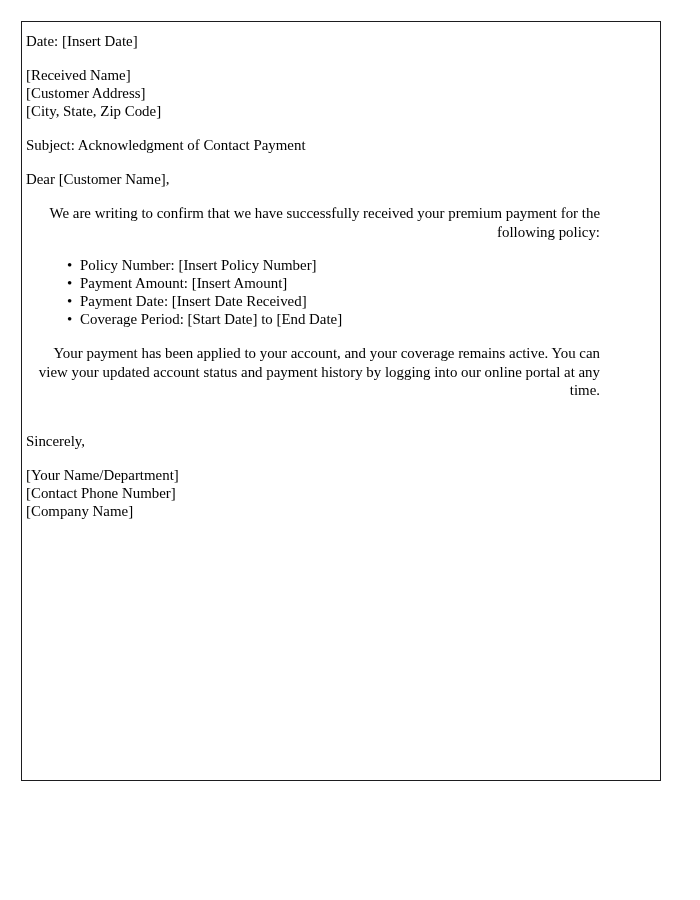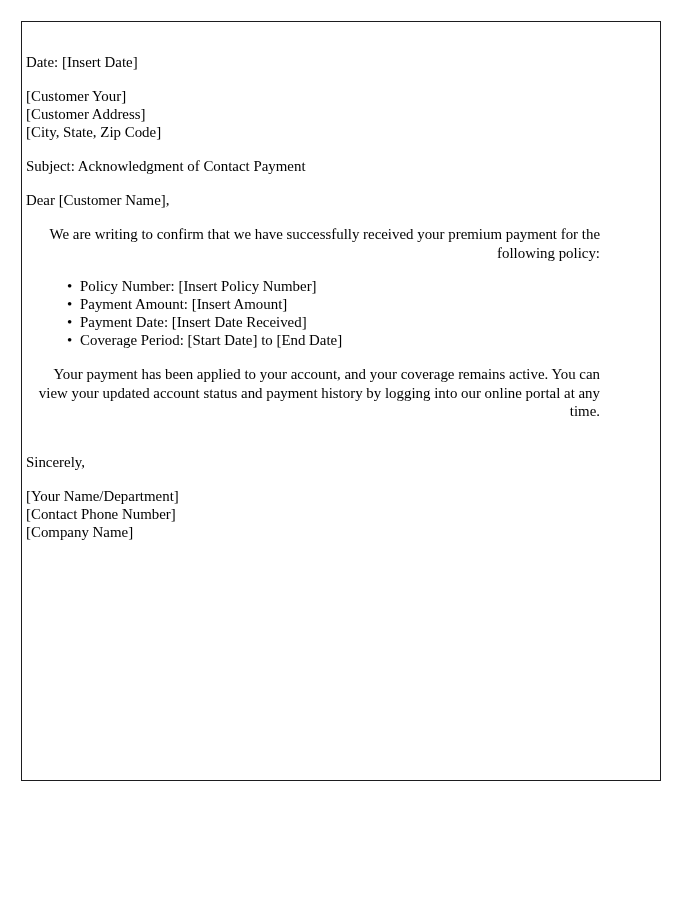--- a/index.html
+++ b/index.html
@@ -21,21 +21,21 @@
     top: 21px;
     width: 640px;
     height: 760px;
     border: 1.4px solid #1d1d1f;
     box-sizing: border-box;
     background: #ffffff;
   }
   .letter-body {
     position: absolute;
     left: 26px;
-    top: 26px;
+    top: 5px;
     width: 574px;
     font-size: 14.9px;
     line-height: 18px;
     text-align: left;
   }
   .line {
     display: block;
     white-space: pre-wrap;
   }
   .block {
@@ -88,21 +88,21 @@
 
   <div class="gap-date"></div>
 
   <div class="block">
     <span class="line">Date: [Insert Date]</span>
   </div>
 
   <div class="gap-after-date"></div>
 
   <div class="block">
-    <span class="line">[Customer Your]</span>
+    <span class="line">[Received Name]</span>
     <span class="line">[Customer Address]</span>
     <span class="line">[City, State, Zip Code]</span>
   </div>
 
   <div class="gap-sm"></div>
 
   <div class="block">
     <span class="line">Subject: Acknowledgment of Contact Payment</span>
   </div>
 

